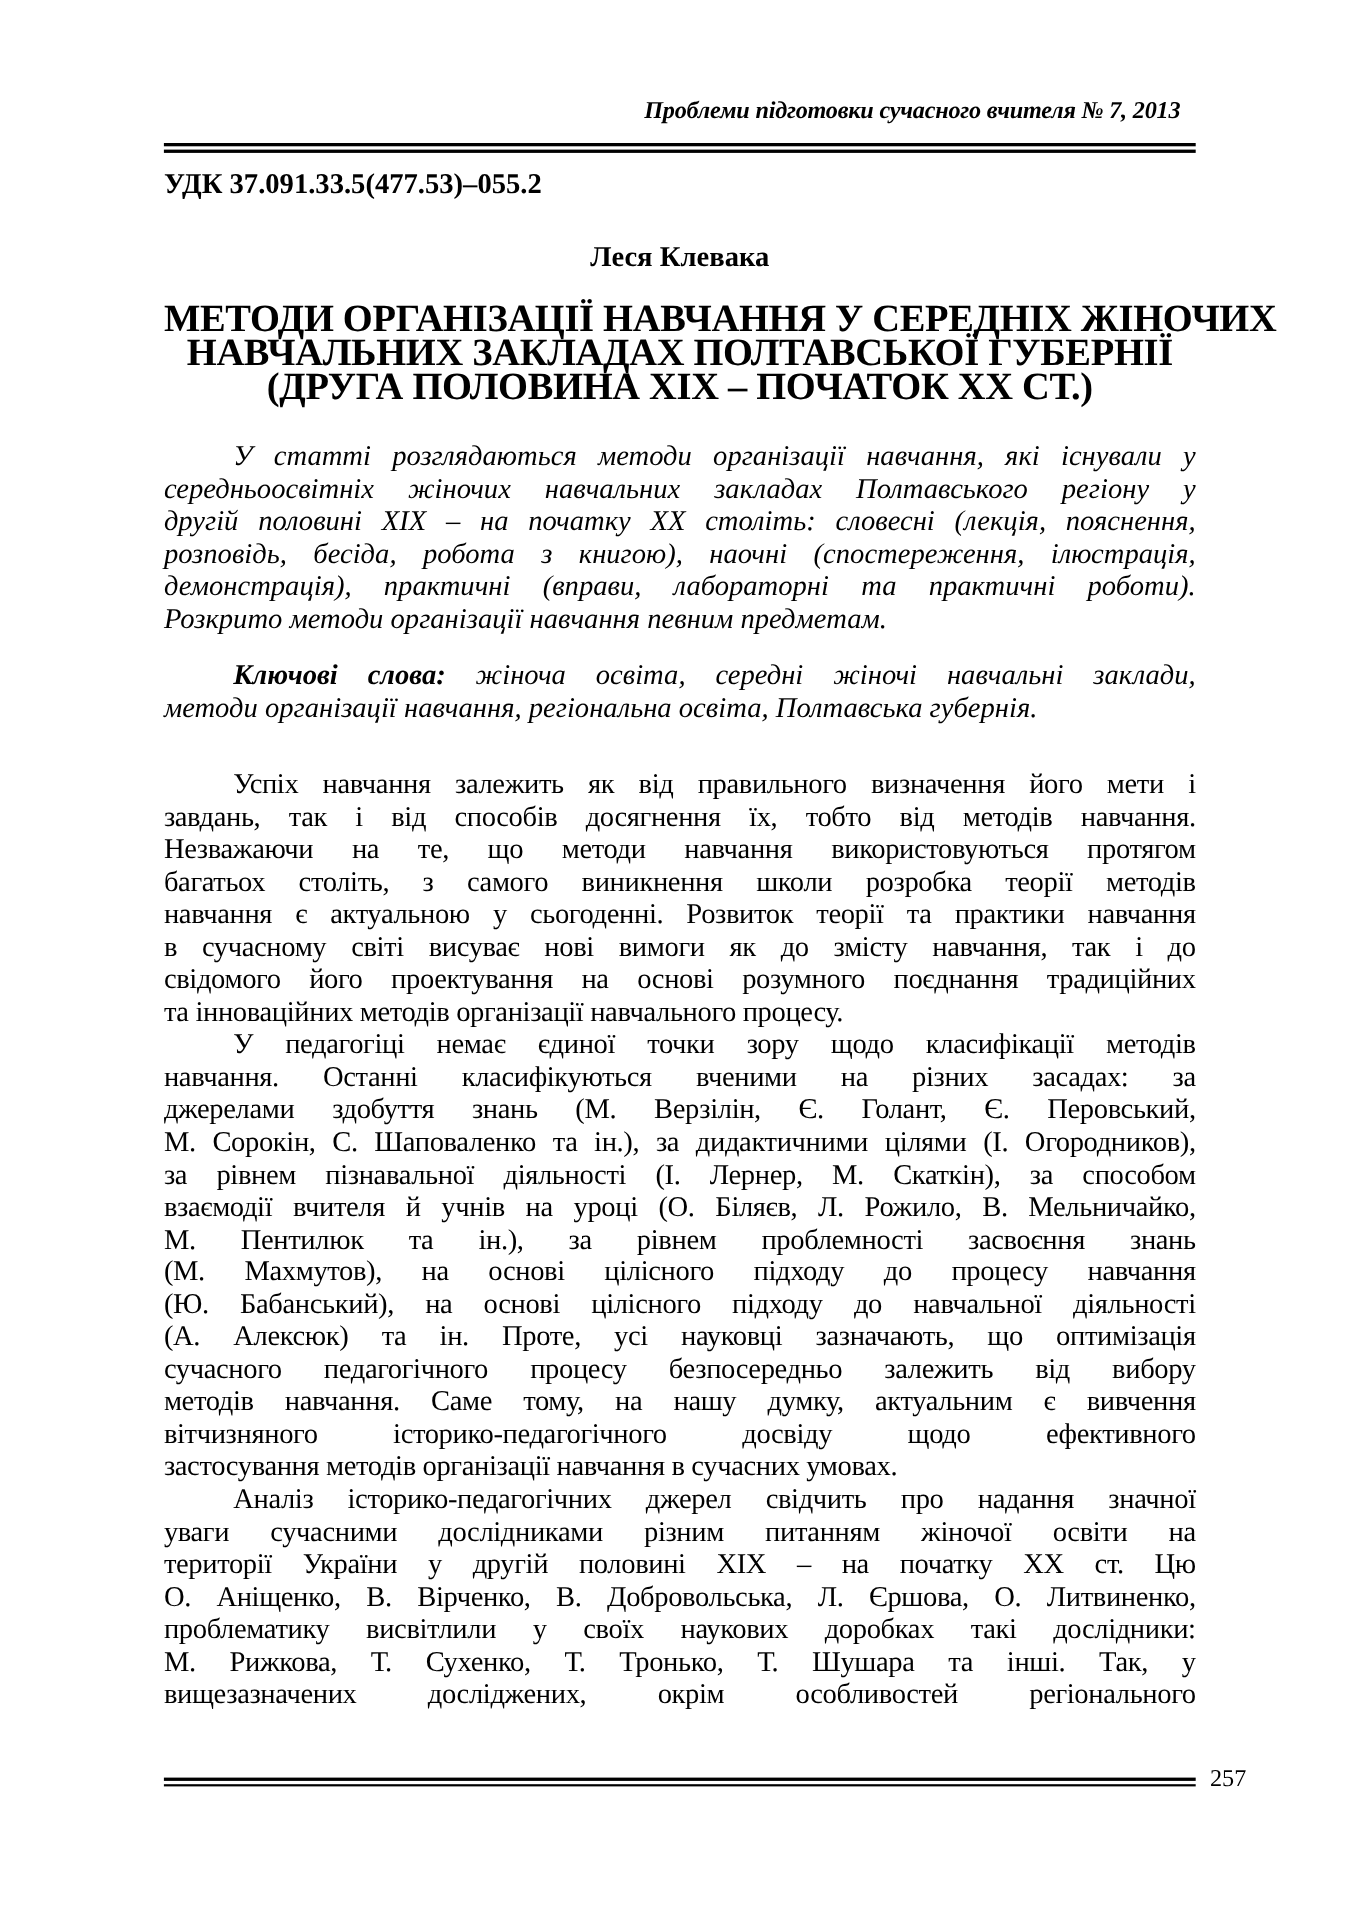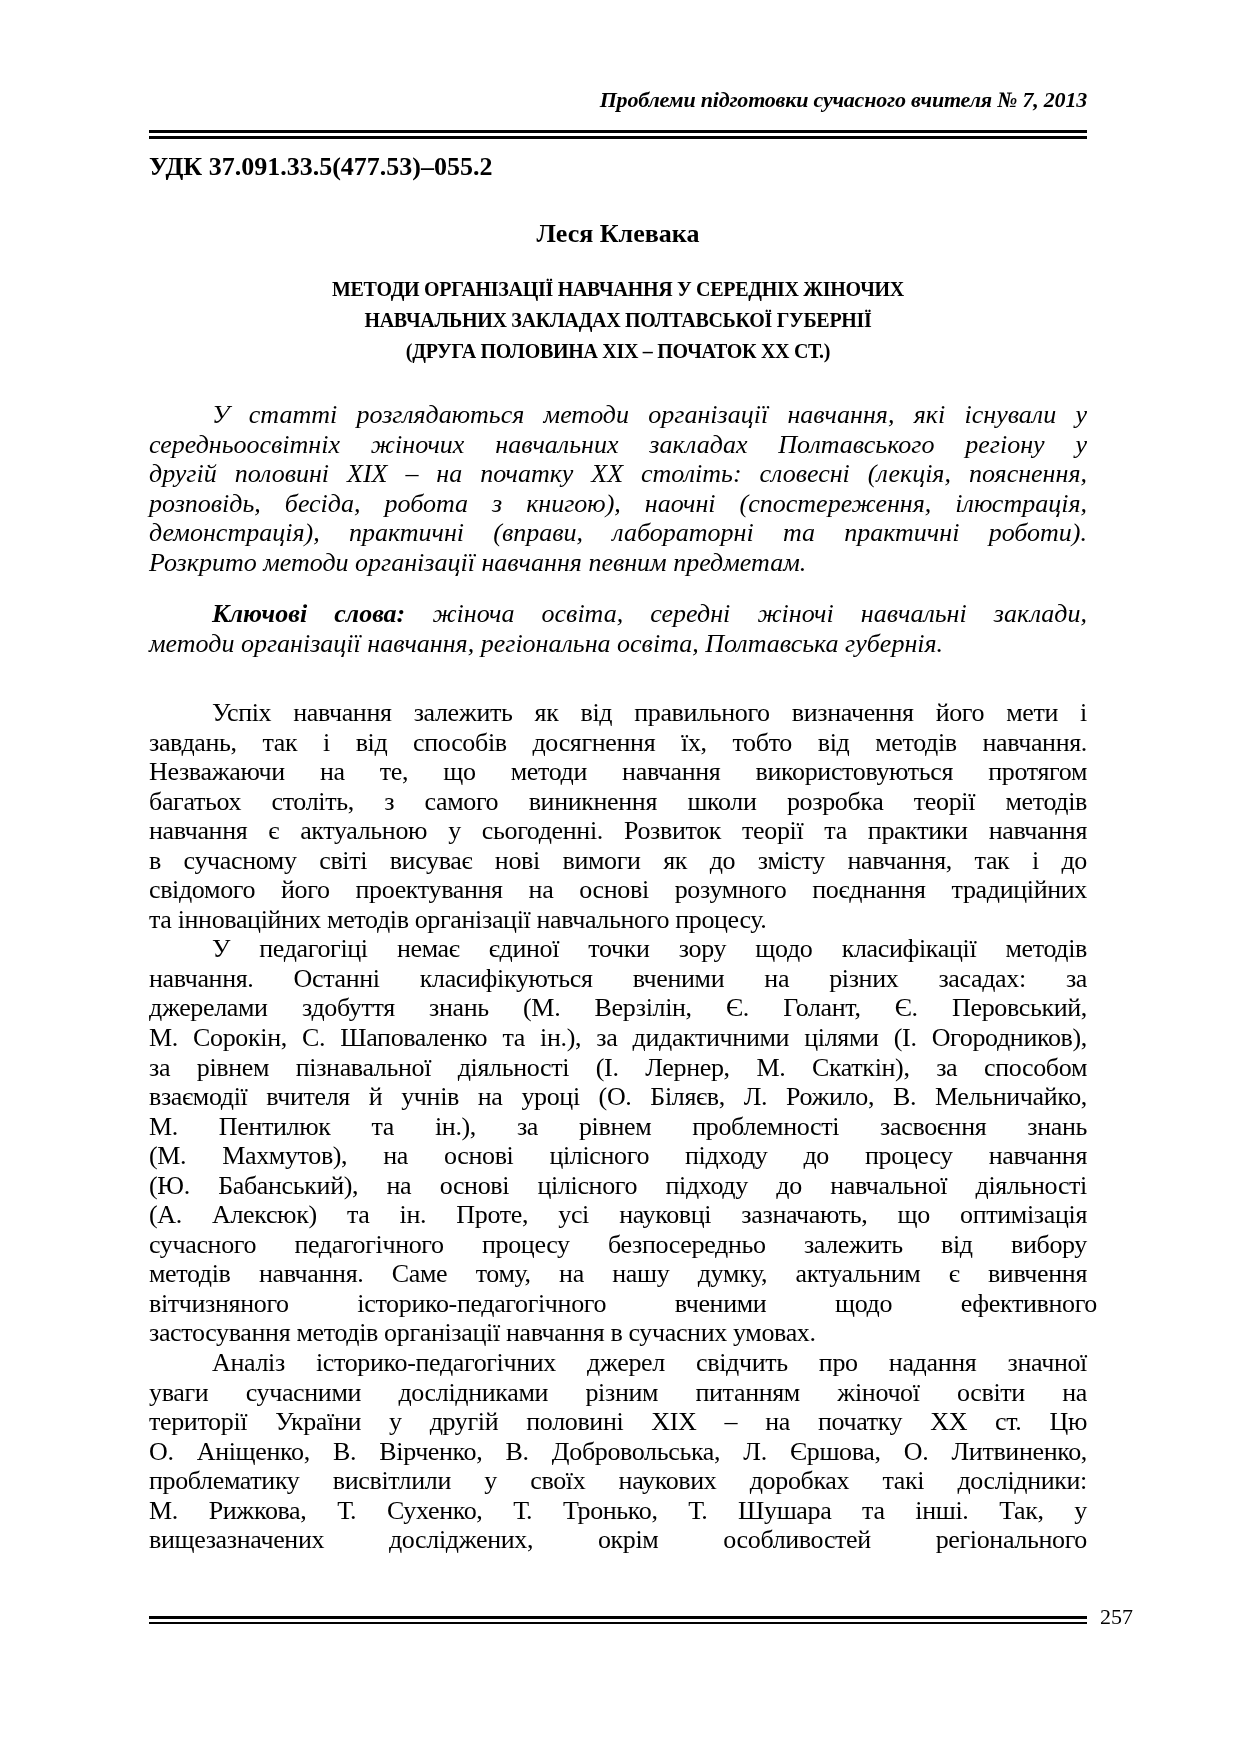--- a/index.html
+++ b/index.html
@@ -1,20 +1,20 @@
 <!DOCTYPE html>
 <html><head>
 <meta charset="utf-8">
 <style>
   html, body { margin: 0; padding: 0; background: #ffffff; }
   body { width: 1240px; height: 1754px; position: relative; overflow: hidden; color: #000; }
   .page { position: absolute; left: 0; top: 0; width: 1240px; height: 1754px; }
   .col { position: absolute; left: 149px; width: 938px; }
   .running-head {
-    position: absolute; left: 149px; width: 938px; top: 86px;
+    position: absolute; left: 135px; width: 938px; top: 86px;
     text-align: right; font-family: "Liberation Serif", serif;
     font-style: italic; font-weight: bold; font-size: 22px; line-height: 28px;
     letter-spacing: -0.2px;
   }
   .rule-top-a { position: absolute; left: 149px; width: 938px; top: 130px; height: 3px; background: #000; }
   .rule-top-b { position: absolute; left: 149px; width: 938px; top: 136px; height: 3px; background: #000; }
   .rule-bot-a { position: absolute; left: 149px; width: 938px; top: 1616px; height: 3px; background: #000; }
   .rule-bot-b { position: absolute; left: 149px; width: 938px; top: 1622px; height: 2px; background: #000; }
   .page-number {
     position: absolute; left: 1100px; top: 1604px; font-family: "Liberation Serif", serif;
@@ -22,21 +22,21 @@
   }
   .udk {
     top: 150px; font-family: "Liberation Serif", serif; font-weight: bold; font-size: 26px; line-height: 34px;
   }
   .author {
     top: 217px; text-align: center; font-family: "Liberation Serif", serif; font-weight: bold;
     font-size: 26px; line-height: 34px;
   }
   .title {
     top: 274px; text-align: center; font-family: "Liberation Serif", serif; font-weight: bold;
-    font-size: 20px; line-height: 31px; letter-spacing: -0.3px;
+    font-size: 35px; line-height: 31px; letter-spacing: -0.3px;
   }
   .title div { white-space: nowrap; }
   .abstract {
     top: 400px; font-family: "Liberation Serif", serif; font-style: italic; font-size: 26px;
     line-height: 29.6px; text-align: justify; text-align-last: left;
   }
   .keywords {
     top: 599px; font-family: "Liberation Serif", serif; font-style: italic; font-size: 26px;
     line-height: 29.6px;
   }
@@ -98,21 +98,21 @@
     <span class="line" style="display: block; text-indent: 0px; white-space: nowrap; word-spacing: 28.1289px; text-align: left;">джерелами здобуття знань (М. Верзілін, Є. Голант, Є. Перовський,</span>
     <span class="line" style="display: block; text-indent: 0px; white-space: nowrap; word-spacing: 9.00625px; text-align: left;">М. Сорокін, С. Шаповаленко та ін.), за дидактичними цілями (І. Огородников),</span>
     <span class="line" style="display: block; text-indent: 0px; white-space: nowrap; word-spacing: 20.5052px; text-align: left;">за рівнем пізнавальної діяльності (І. Лернер, М. Скаткін), за способом</span>
     <span class="line" style="display: block; text-indent: 0px; white-space: nowrap; word-spacing: 12.6861px; text-align: left;">взаємодії вчителя й учнів на уроці (О. Біляєв, Л. Рожило, В. Мельничайко,</span>
     <span class="line" style="display: block; text-indent: 0px; white-space: nowrap; word-spacing: 34.7773px; text-align: left;">М. Пентилюк та ін.), за рівнем проблемності засвоєння знань</span>
     <span class="line" style="display: block; text-indent: 0px; white-space: nowrap; word-spacing: 29.8184px; text-align: left;">(М. Махмутов), на основі цілісного підходу до процесу навчання</span>
     <span class="line" style="display: block; text-indent: 0px; white-space: nowrap; word-spacing: 22.207px; text-align: left;">(Ю. Бабанський), на основі цілісного підходу до навчальної діяльності</span>
     <span class="line" style="display: block; text-indent: 0px; white-space: nowrap; word-spacing: 24.0122px; text-align: left;">(А. Алексюк) та ін. Проте, усі науковці зазначають, що оптимізація</span>
     <span class="line" style="display: block; text-indent: 0px; white-space: nowrap; word-spacing: 32.138px; text-align: left;">сучасного педагогічного процесу безпосередньо залежить від вибору</span>
     <span class="line" style="display: block; text-indent: 0px; white-space: nowrap; word-spacing: 22.2222px; text-align: left;">методів навчання. Саме тому, на нашу думку, актуальним є вивчення</span>
-    <span class="line" style="display: block; text-indent: 0px; white-space: nowrap; word-spacing: 62.4883px; text-align: left;">вітчизняного історико-педагогічного вченими щодо ефективного</span>
+    <span class="line" style="display: block; text-indent: 0px; white-space: nowrap; word-spacing: 62.4883px; text-align: left;">вітчизняного історико-педагогічного досвіду щодо ефективного</span>
     <span class="line last" style="text-align: left; text-indent: 0px;">застосування методів організації навчання в сучасних умовах.</span>
 
     <span class="line indent" style="display: block; text-indent: 0px; white-space: nowrap; word-spacing: 24.9844px; padding-left: 63px; text-align: left;">Аналіз історико-педагогічних джерел свідчить про надання значної</span>
     <span class="line" style="display: block; text-indent: 0px; white-space: nowrap; word-spacing: 31.2232px; text-align: center;">уваги сучасними дослідниками різним питанням жіночої освіти на</span>
     <span class="line" style="display: block; text-indent: 0px; white-space: nowrap; word-spacing: 21.848px; text-align: left;">території України у другій половині ХІХ – на початку ХХ ст. Цю</span>
     <span class="line" style="display: block; text-indent: 0px; white-space: nowrap; word-spacing: 17.0156px; text-align: left;">О. Аніщенко, В. Вірченко, В. Добровольська, Л. Єршова, О. Литвиненко,</span>
     <span class="line" style="display: block; text-indent: 0px; white-space: nowrap; word-spacing: 27.1317px; text-align: left;">проблематику висвітлили у своїх наукових доробках такі дослідники:</span>
     <span class="line" style="display: block; text-indent: 0px; white-space: nowrap; word-spacing: 24.5582px; text-align: left;">М. Рижкова, Т. Сухенко, Т. Тронько, Т. Шушара та інші. Так, у</span>
     <span class="line" style="display: block; text-indent: 0px; white-space: nowrap; word-spacing: 58.6797px; text-align: left;">вищезазначених досліджених, окрім особливостей регіонального</span>
   </div>

